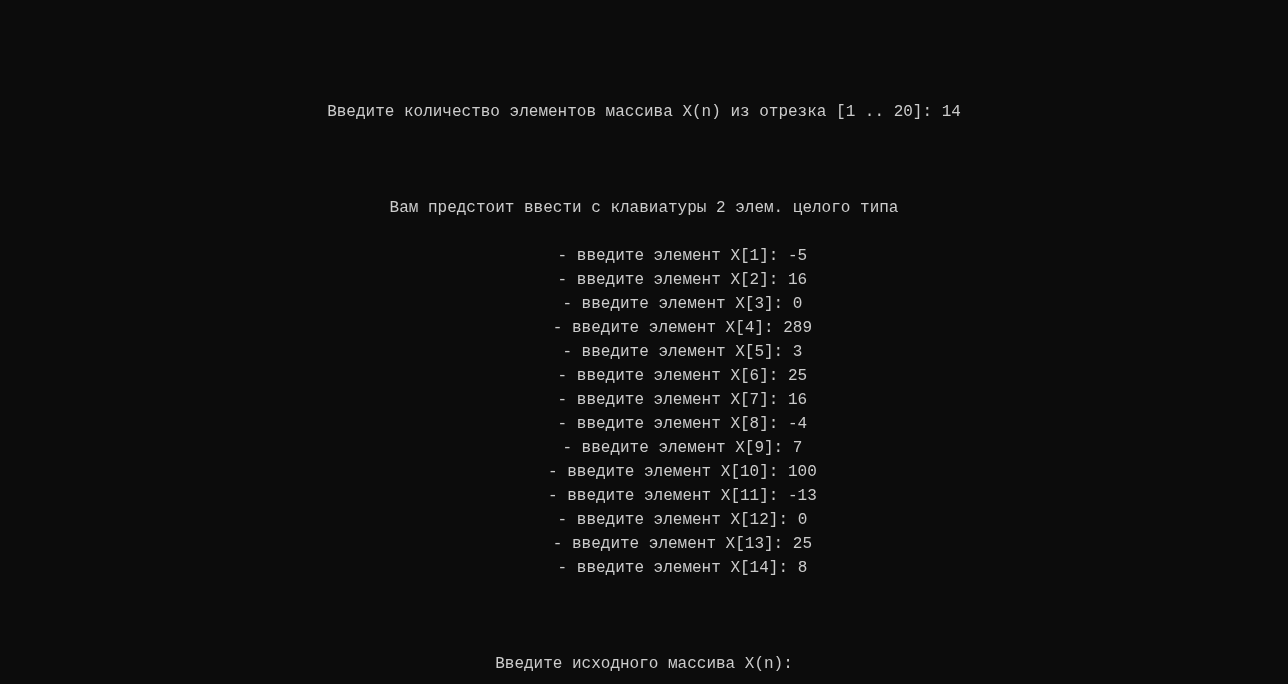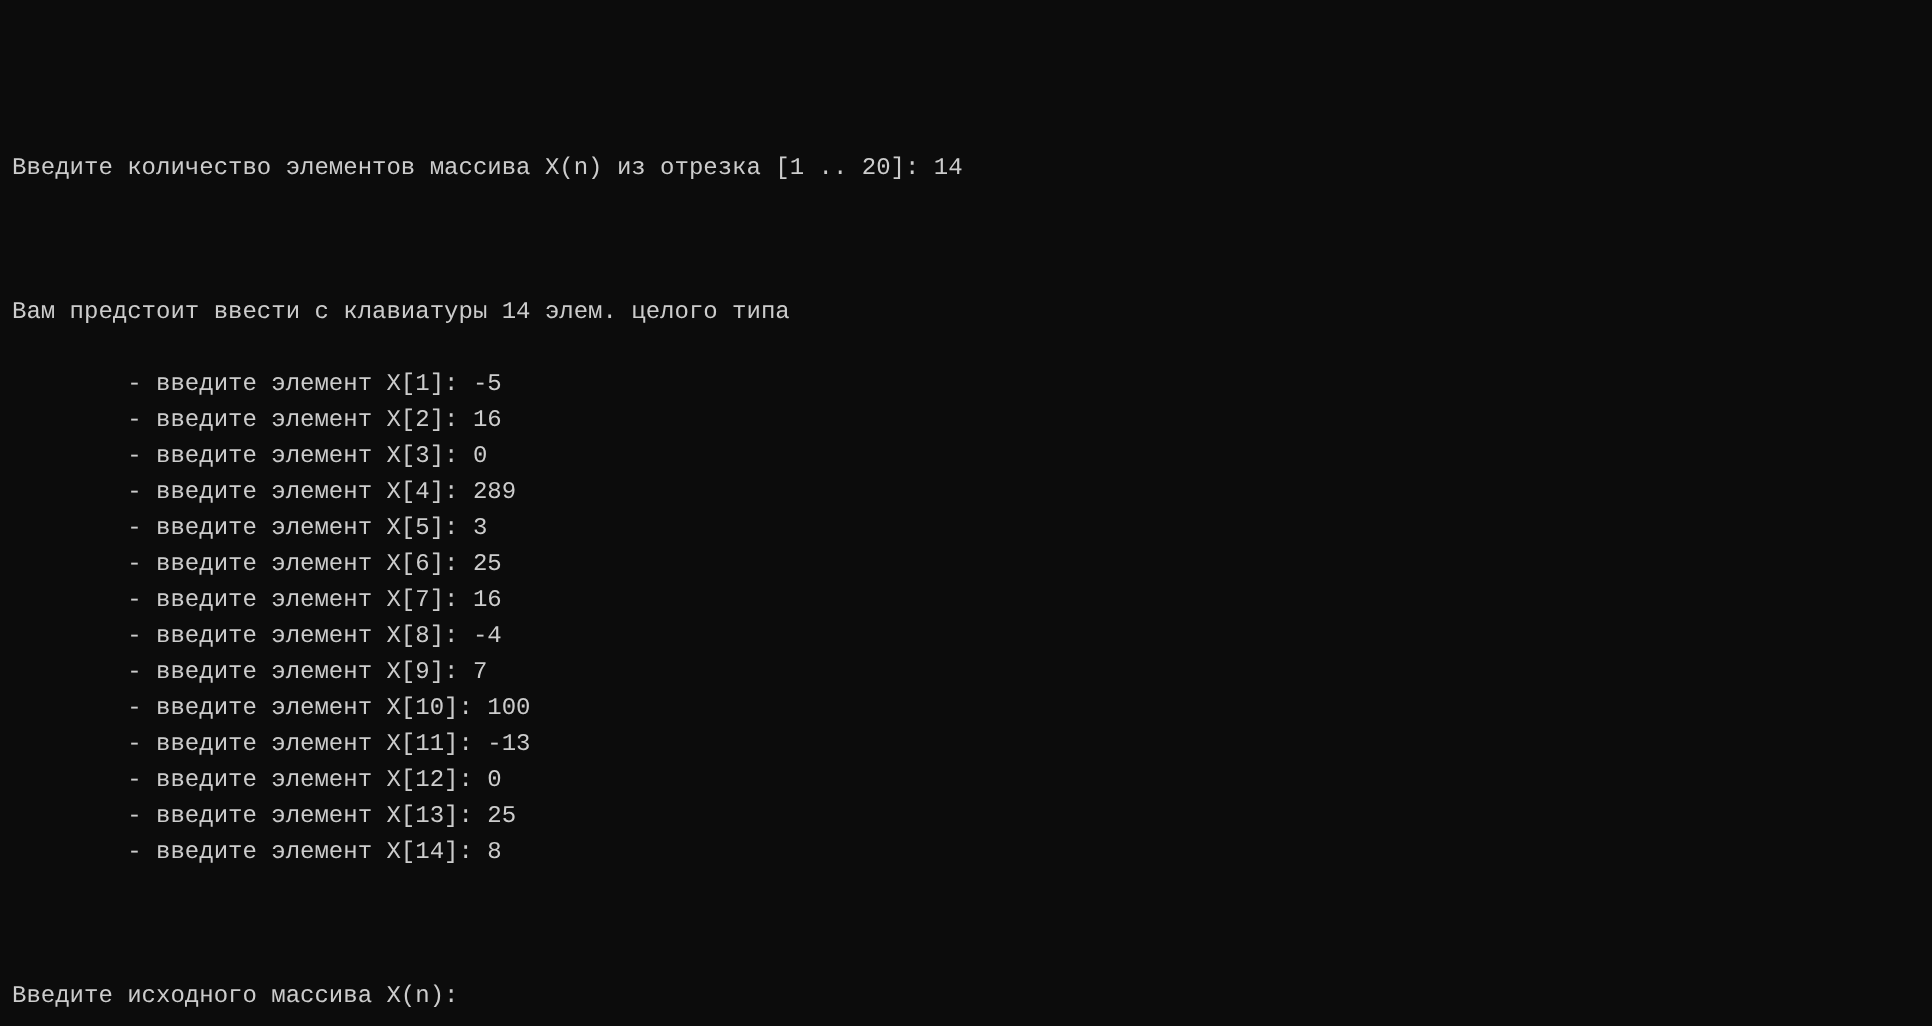--- a/index.html
+++ b/index.html
@@ -14,30 +14,31 @@
       font-size: 16px;
       line-height: 24px;
       padding: 4px 8px;
       width: 1288px;
       height: 684px;
       overflow: hidden;
       white-space: pre;
     }
     .line {
       white-space: pre;
+      text-align: center;
     }
   </style>
 </head>
 <body>
 
 
 
 <div class="line"><span>Введите количество элементов массива X(n) из отрезка [1 .. 20]: </span><span>14</span></div>
 <div class="line"> </div>
-<div class="line">Вам предстоит ввести с клавиатуры 14 элем. целого типа</div>
+<div class="line">Вам предстоит ввести с клавиатуры 2 элем. целого типа</div>
 <div id="elements-container"><div class="line"><span>        - введите элемент X[1]: </span><span>-5</span></div><div class="line"><span>        - введите элемент X[2]: </span><span>16</span></div><div class="line"><span>        - введите элемент X[3]: </span><span>0</span></div><div class="line"><span>        - введите элемент X[4]: </span><span>289</span></div><div class="line"><span>        - введите элемент X[5]: </span><span>3</span></div><div class="line"><span>        - введите элемент X[6]: </span><span>25</span></div><div class="line"><span>        - введите элемент X[7]: </span><span>16</span></div><div class="line"><span>        - введите элемент X[8]: </span><span>-4</span></div><div class="line"><span>        - введите элемент X[9]: </span><span>7</span></div><div class="line"><span>        - введите элемент X[10]: </span><span>100</span></div><div class="line"><span>        - введите элемент X[11]: </span><span>-13</span></div><div class="line"><span>        - введите элемент X[12]: </span><span>0</span></div><div class="line"><span>        - введите элемент X[13]: </span><span>25</span></div><div class="line"><span>        - введите элемент X[14]: </span><span>8</span></div></div>
 <div class="line"> </div>
 <div class="line">Введите исходного массива X(n):</div>
 
 
 
 
 
 
 

